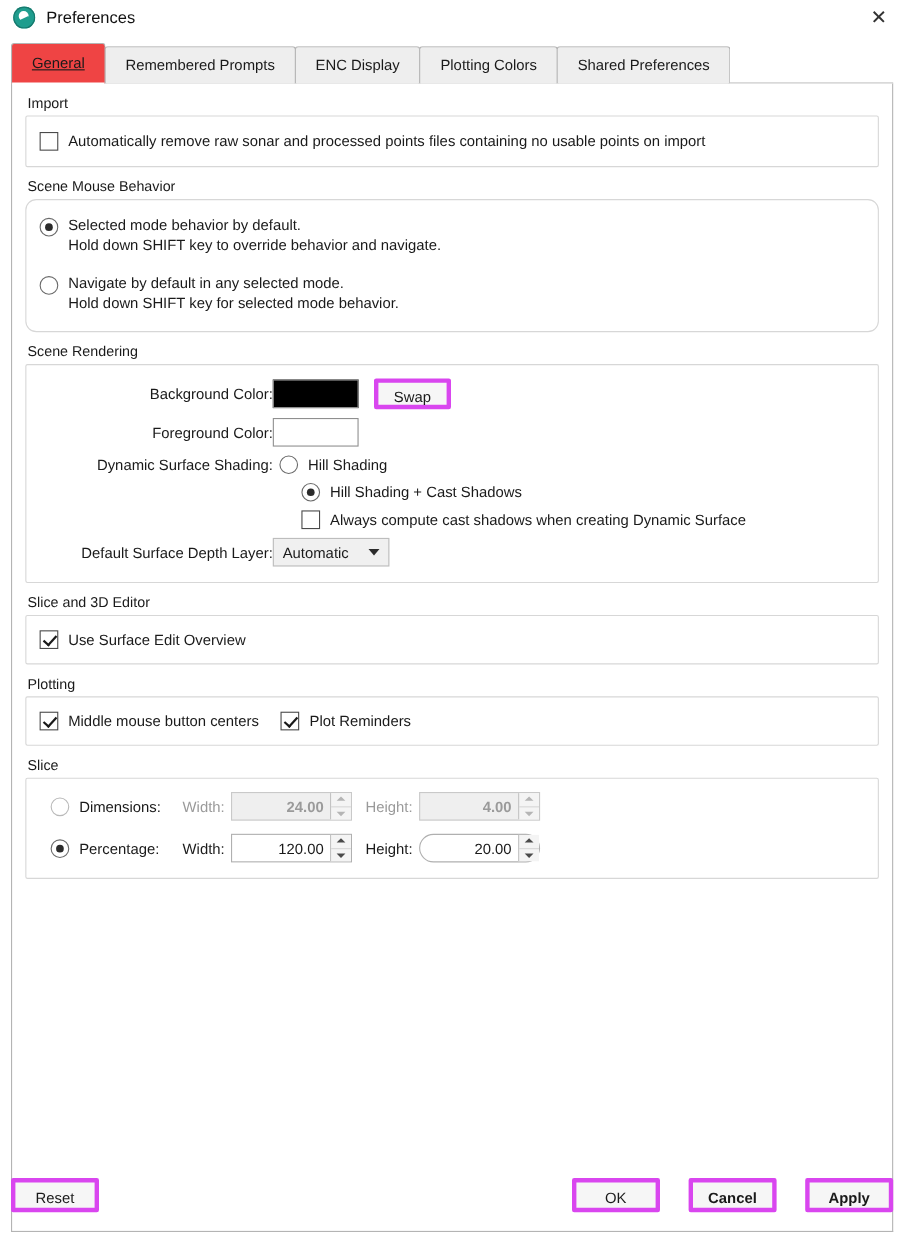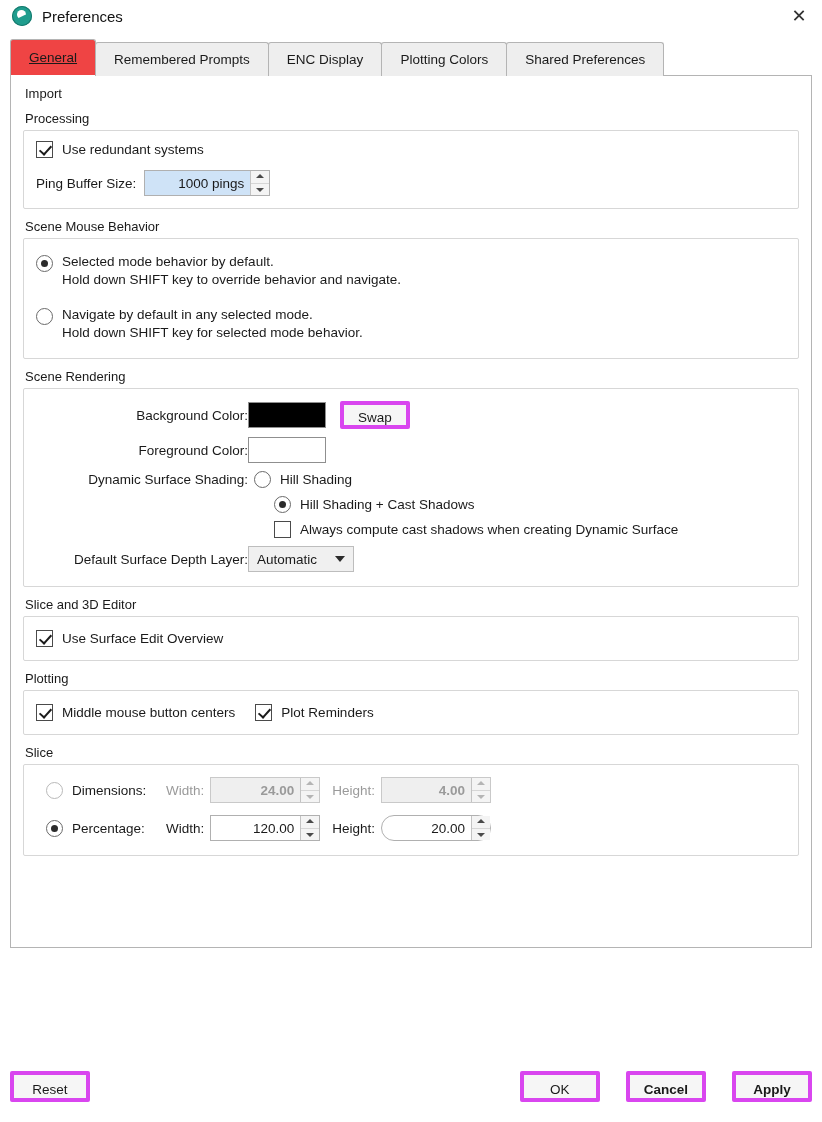--- a/index.html
+++ b/index.html
@@ -112,21 +112,21 @@
     left: 0; right: 0; bottom: -1px;
     height: 2px;
     background: #ffffff;
   }
 
   
   .page {
     margin: 0 10px;
     border: 1px solid #b4b4b4;
     border-top: none;
-    height: 872px;
+    height: 1044px;
     box-sizing: border-box;
     background: #ffffff;
     padding: 10px 12px 0 12px;
     position: relative;
   }
 
   .group {
     margin-bottom: 10px;
   }
   .group-label {
@@ -345,45 +345,32 @@
   <div class="tab">Remembered Prompts</div>
   <div class="tab">ENC Display</div>
   <div class="tab">Plotting Colors</div>
   <div class="tab">Shared Preferences</div>
 </div>
 
 <div class="page">
 
   <div class="group">
     <div class="group-label">Import</div>
-  </div>
-
-  <div class="group">
-    <div class="group-label">Processing</div>
-    <div class="group-box" style="padding:10px 12px 12px 12px;">
+    <div class="group-box" style="padding:14px 12px;">
       <div class="row">
-        <span class="cb checked"></span>
-        <span class="cb-label">Use redundant systems</span>
-      </div>
-      <div class="row" style="margin-top:12px;">
-        <span style="font-size:13.5px;">Ping Buffer Size:</span>
-        <span class="field selected" style="margin-left:8px;width:126px;">
-          <span class="val" style="flex:1 1 auto;">1000 pings</span>
-          <span class="spin">
-            <div class="up"></div>
-            <div class="dn"></div>
-          </span>
-        </span>
+        <span class="cb"></span>
+        <span class="cb-label">Automatically remove raw sonar and processed points files containing no usable points on import</span>
       </div>
     </div>
   </div>
 
+
   <div class="group">
     <div class="group-label">Scene Mouse Behavior</div>
-    <div class="group-box" style="padding:14px 12px 16px 12px;">
+    <div class="group-box" style="padding:14px 12px 16px 12px;border-radius:10px;">
       <div class="row" style="align-items:flex-start;">
         <span class="rb checked" style="margin-top:2px;"></span>
         <span class="two-line">
           <span>Selected mode behavior by default.</span><br>
           <span>Hold down SHIFT key to override behavior and navigate.</span>
         </span>
       </div>
       <div class="row" style="align-items:flex-start;margin-top:17px;">
         <span class="rb" style="margin-top:2px;"></span>
         <span class="two-line">

